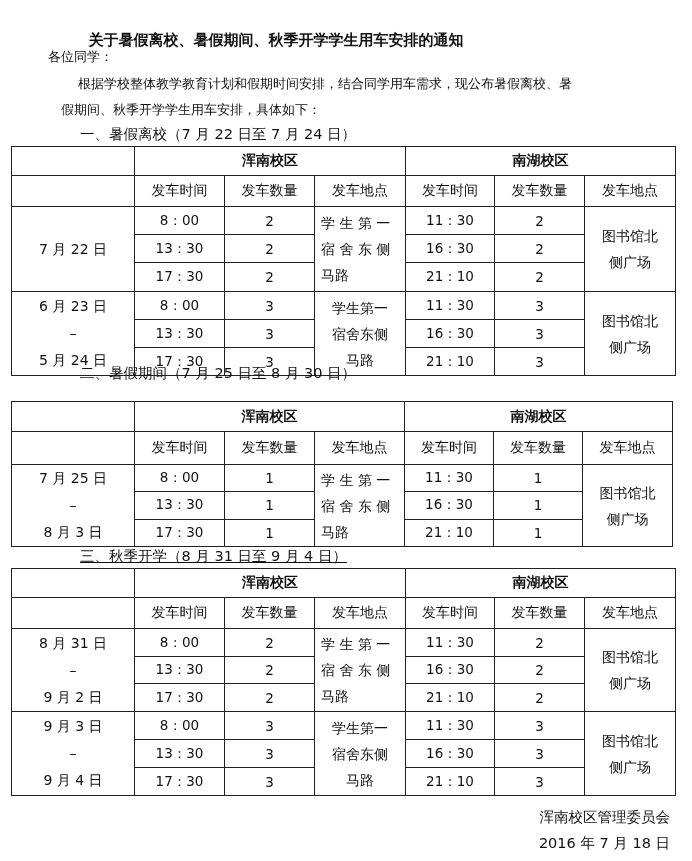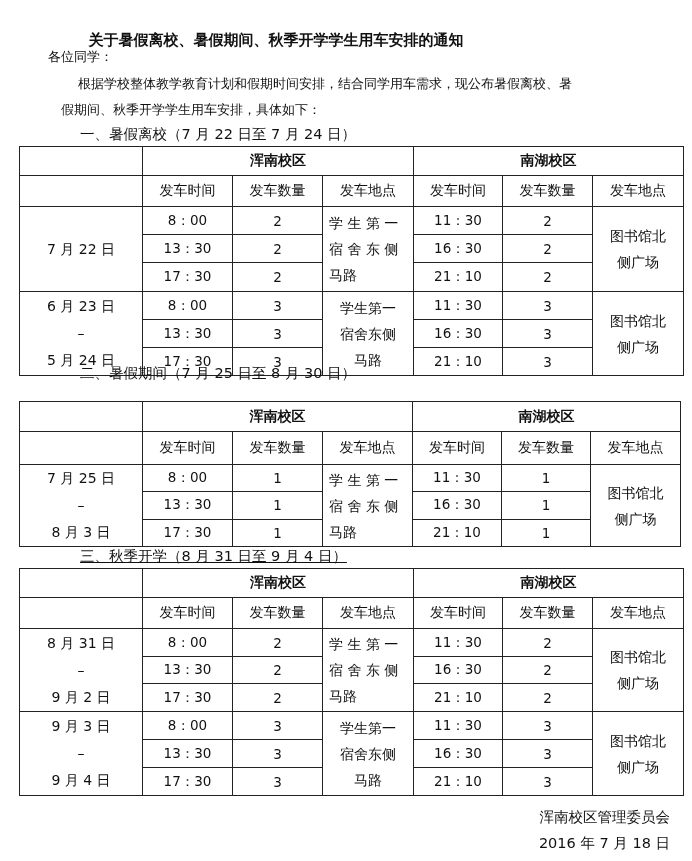--- a/index.html
+++ b/index.html
@@ -2,21 +2,21 @@
 <html><head>
 <meta charset="utf-8">
 <style>
   html, body { margin:0; padding:0; background:#ffffff; }
   body { width:692px; height:861px; position:relative; overflow:hidden;
          font-family:"DejaVu Sans", "Liberation Sans", sans-serif; color:#111; }
   .title { position:absolute; top:31px; left:0; width:552px; text-align:center;
            font-size:15px; font-weight:bold; letter-spacing:0px; }
   .para { position:absolute; font-size:13px; white-space:nowrap; }
   .sec { position:absolute; font-size:14.5px; white-space:nowrap; left:80px; }
-  table.sched { position:absolute; left:19px; width:664px; border-collapse:collapse;
+  table.sched { position:absolute; left:11px; width:664px; border-collapse:collapse;
                 table-layout:fixed; font-size:13.5px; }
   table.sched td { border:1.5px solid #222; text-align:center; vertical-align:middle;
                    padding:0; overflow:hidden; }
   table.sched td.campus { font-weight:bold; font-size:14px; }
   table.sched td.hdr { font-size:14px; }
   table.sched td.loc { line-height:26px; font-size:14px; }
   table.sched td.date { line-height:27px; font-size:14px; }
   .footer { position:absolute; right:12px; font-size:14.5px; white-space:nowrap; text-align:right; }
 </style>
 </head>

